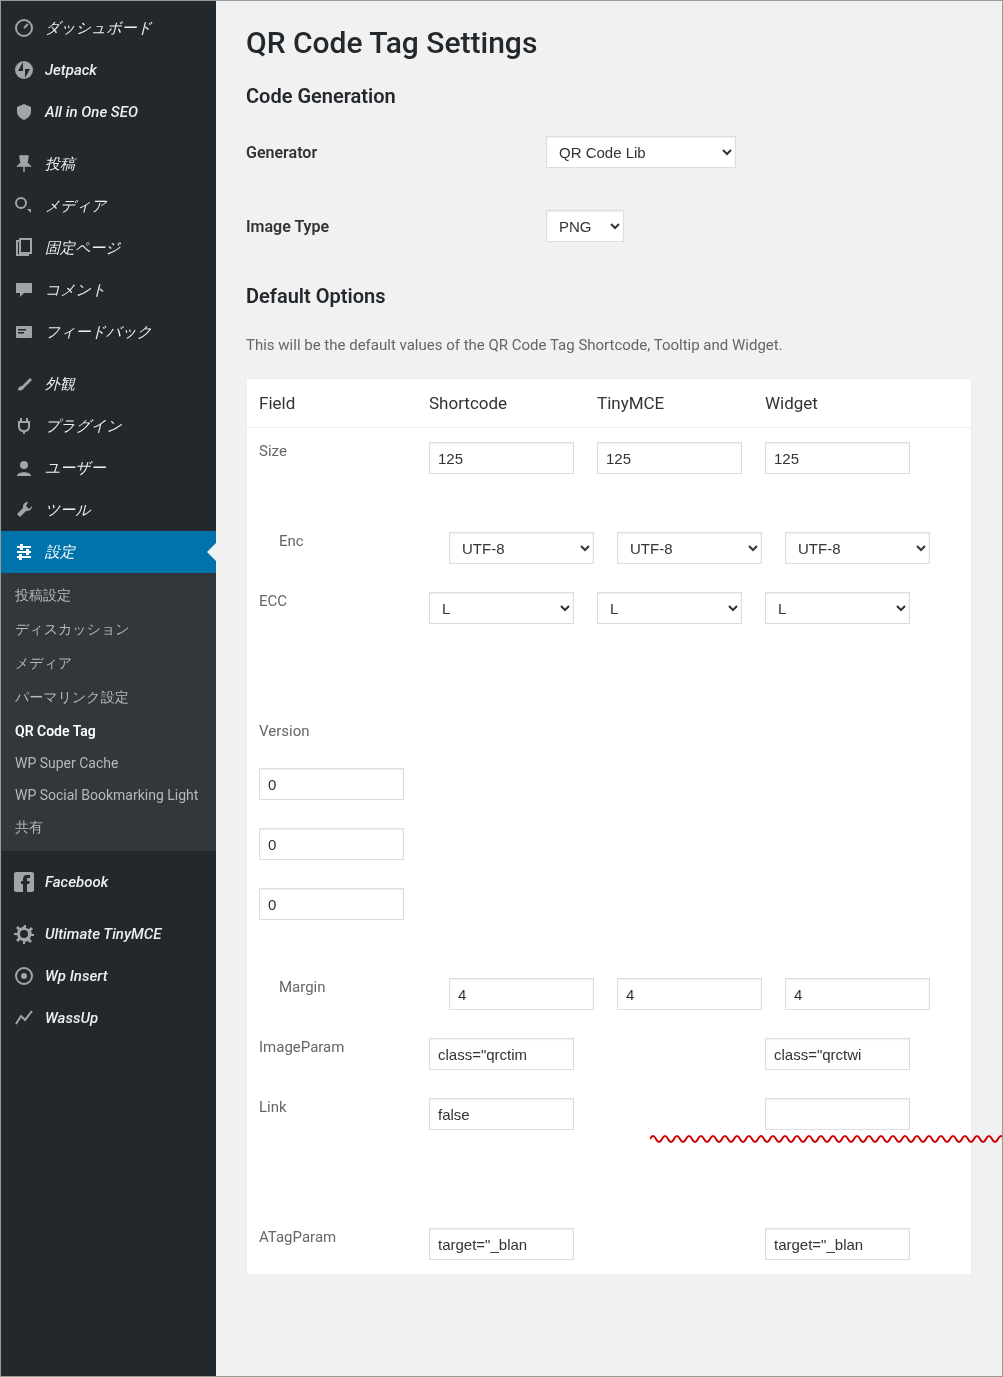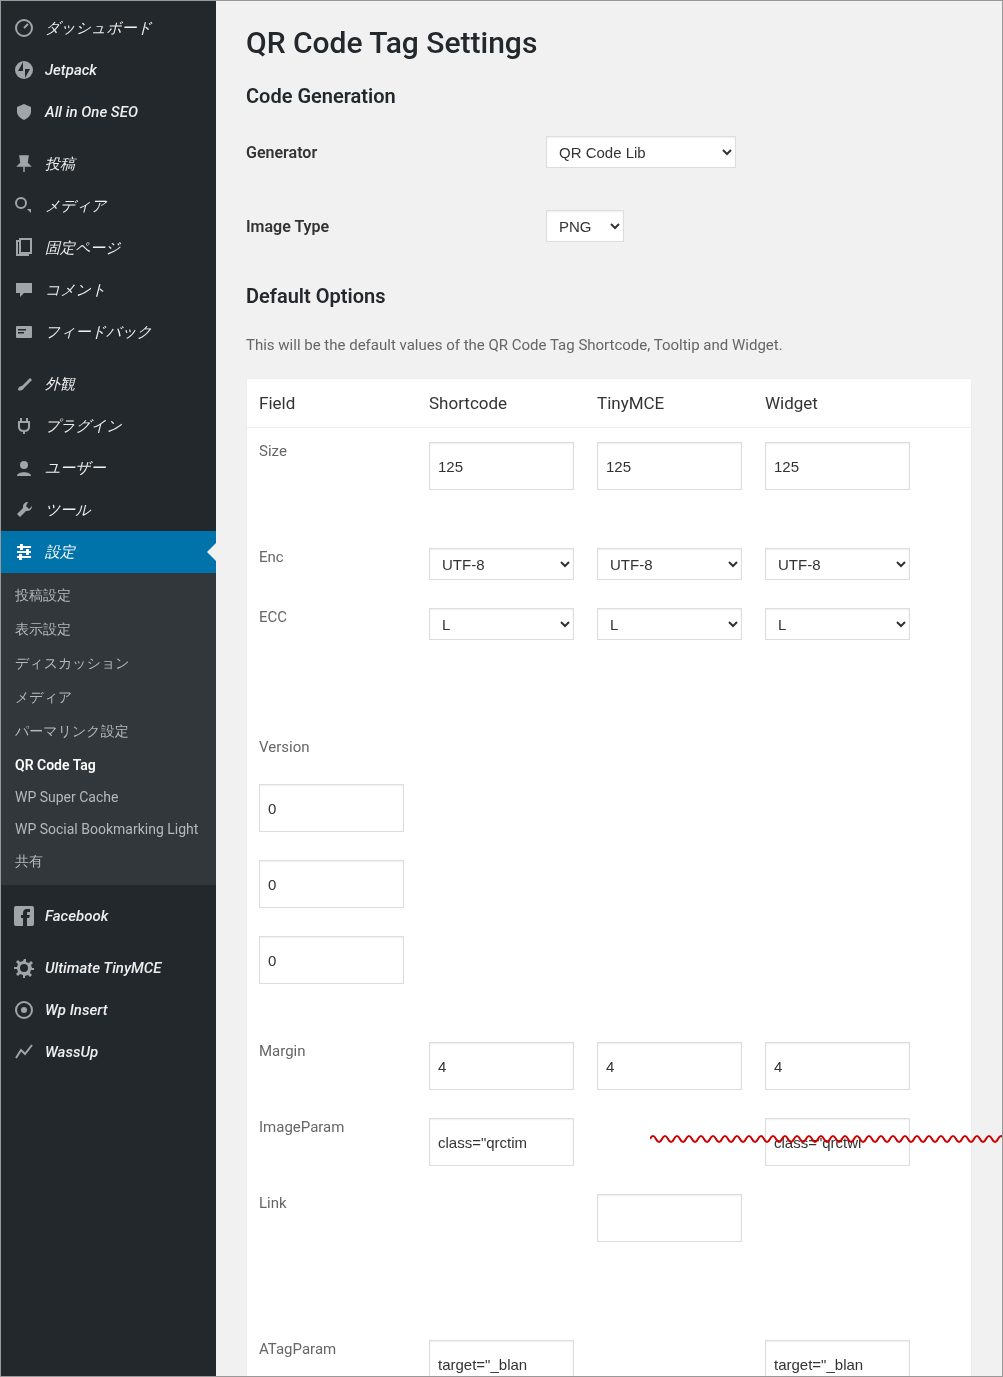--- a/index.html
+++ b/index.html
@@ -121,23 +121,23 @@
     font-size: 17px;
     color: #333;
   }
   .opts .col {
     padding: 14px 12px;
   }
   .opts .col.field { width: 170px; color:#666; font-size:15px;}
   .opts .head .col.field { color:#333; font-size:17px; }
   .opts .col.val { width: 168px; }
   .opts .row { border-top: none; }
-  .opts input[type=text] { width: 145px; height: 48px; }
+  .opts input[type=text] { width: 145px; height: 32px; }
   .opts select { width: 145px; }
-  .row.pad-lg { padding-top: 30px; }
+  .row.pad-lg { padding-top: 30px; padding-left: 20px; }
   .row-version { margin-top: 70px; flex-direction: column; }
   .wavy-line {
     position: absolute;
     left: 434px;
     right: 30px;
     height: 12px;
     top: 1132px;
     pointer-events: none;
   }
 </style>
@@ -262,21 +262,20 @@
             <rect x="3" y="14" width="14" height="2"></rect>
             <rect x="6" y="2" width="3" height="6"></rect>
             <rect x="12" y="7" width="3" height="6"></rect>
             <rect x="5" y="12" width="3" height="6"></rect>
           </svg>
         </span>
       <span>設定</span>
     </div>
     <div class="submenu">
       <div class="sub-item">投稿設定</div>
-      <div class="sub-item">表示設定</div>
       <div class="sub-item">ディスカッション</div>
       <div class="sub-item">メディア</div>
       <div class="sub-item">パーマリンク設定</div>
       <div class="sub-item active">QR Code Tag</div>
       <div class="sub-item">WP Super Cache</div>
       <div class="sub-item">WP Social Bookmarking Light</div>
       <div class="sub-item">共有</div>
     </div>
     <div class="menu-sep"></div>
     <div class="menu-item">
@@ -381,20 +380,21 @@
 
       <div class="row">
         <div class="col field">ImageParam</div>
         <div class="col val"><input type="text" value="class=&quot;qrctim" style=""></div>
         <div class="col val"></div>
         <div class="col val"><input type="text" value="class=&quot;qrctwi" style=""></div>
       </div>
 
       <div class="row">
         <div class="col field">Link</div>
+        <div class="col val"><input type="text" value="false" style=""></div>
         <div class="col val"></div>
         <div class="col val"><input type="text" value="" style=""></div>
       </div>
 
       <div class="row" style="margin-top:70px;">
         <div class="col field">ATagParam</div>
         <div class="col val"><input type="text" value="target=&quot;_blan" style=""></div>
         <div class="col val"></div>
         <div class="col val"><input type="text" value="target=&quot;_blan" style=""></div>
       </div>

